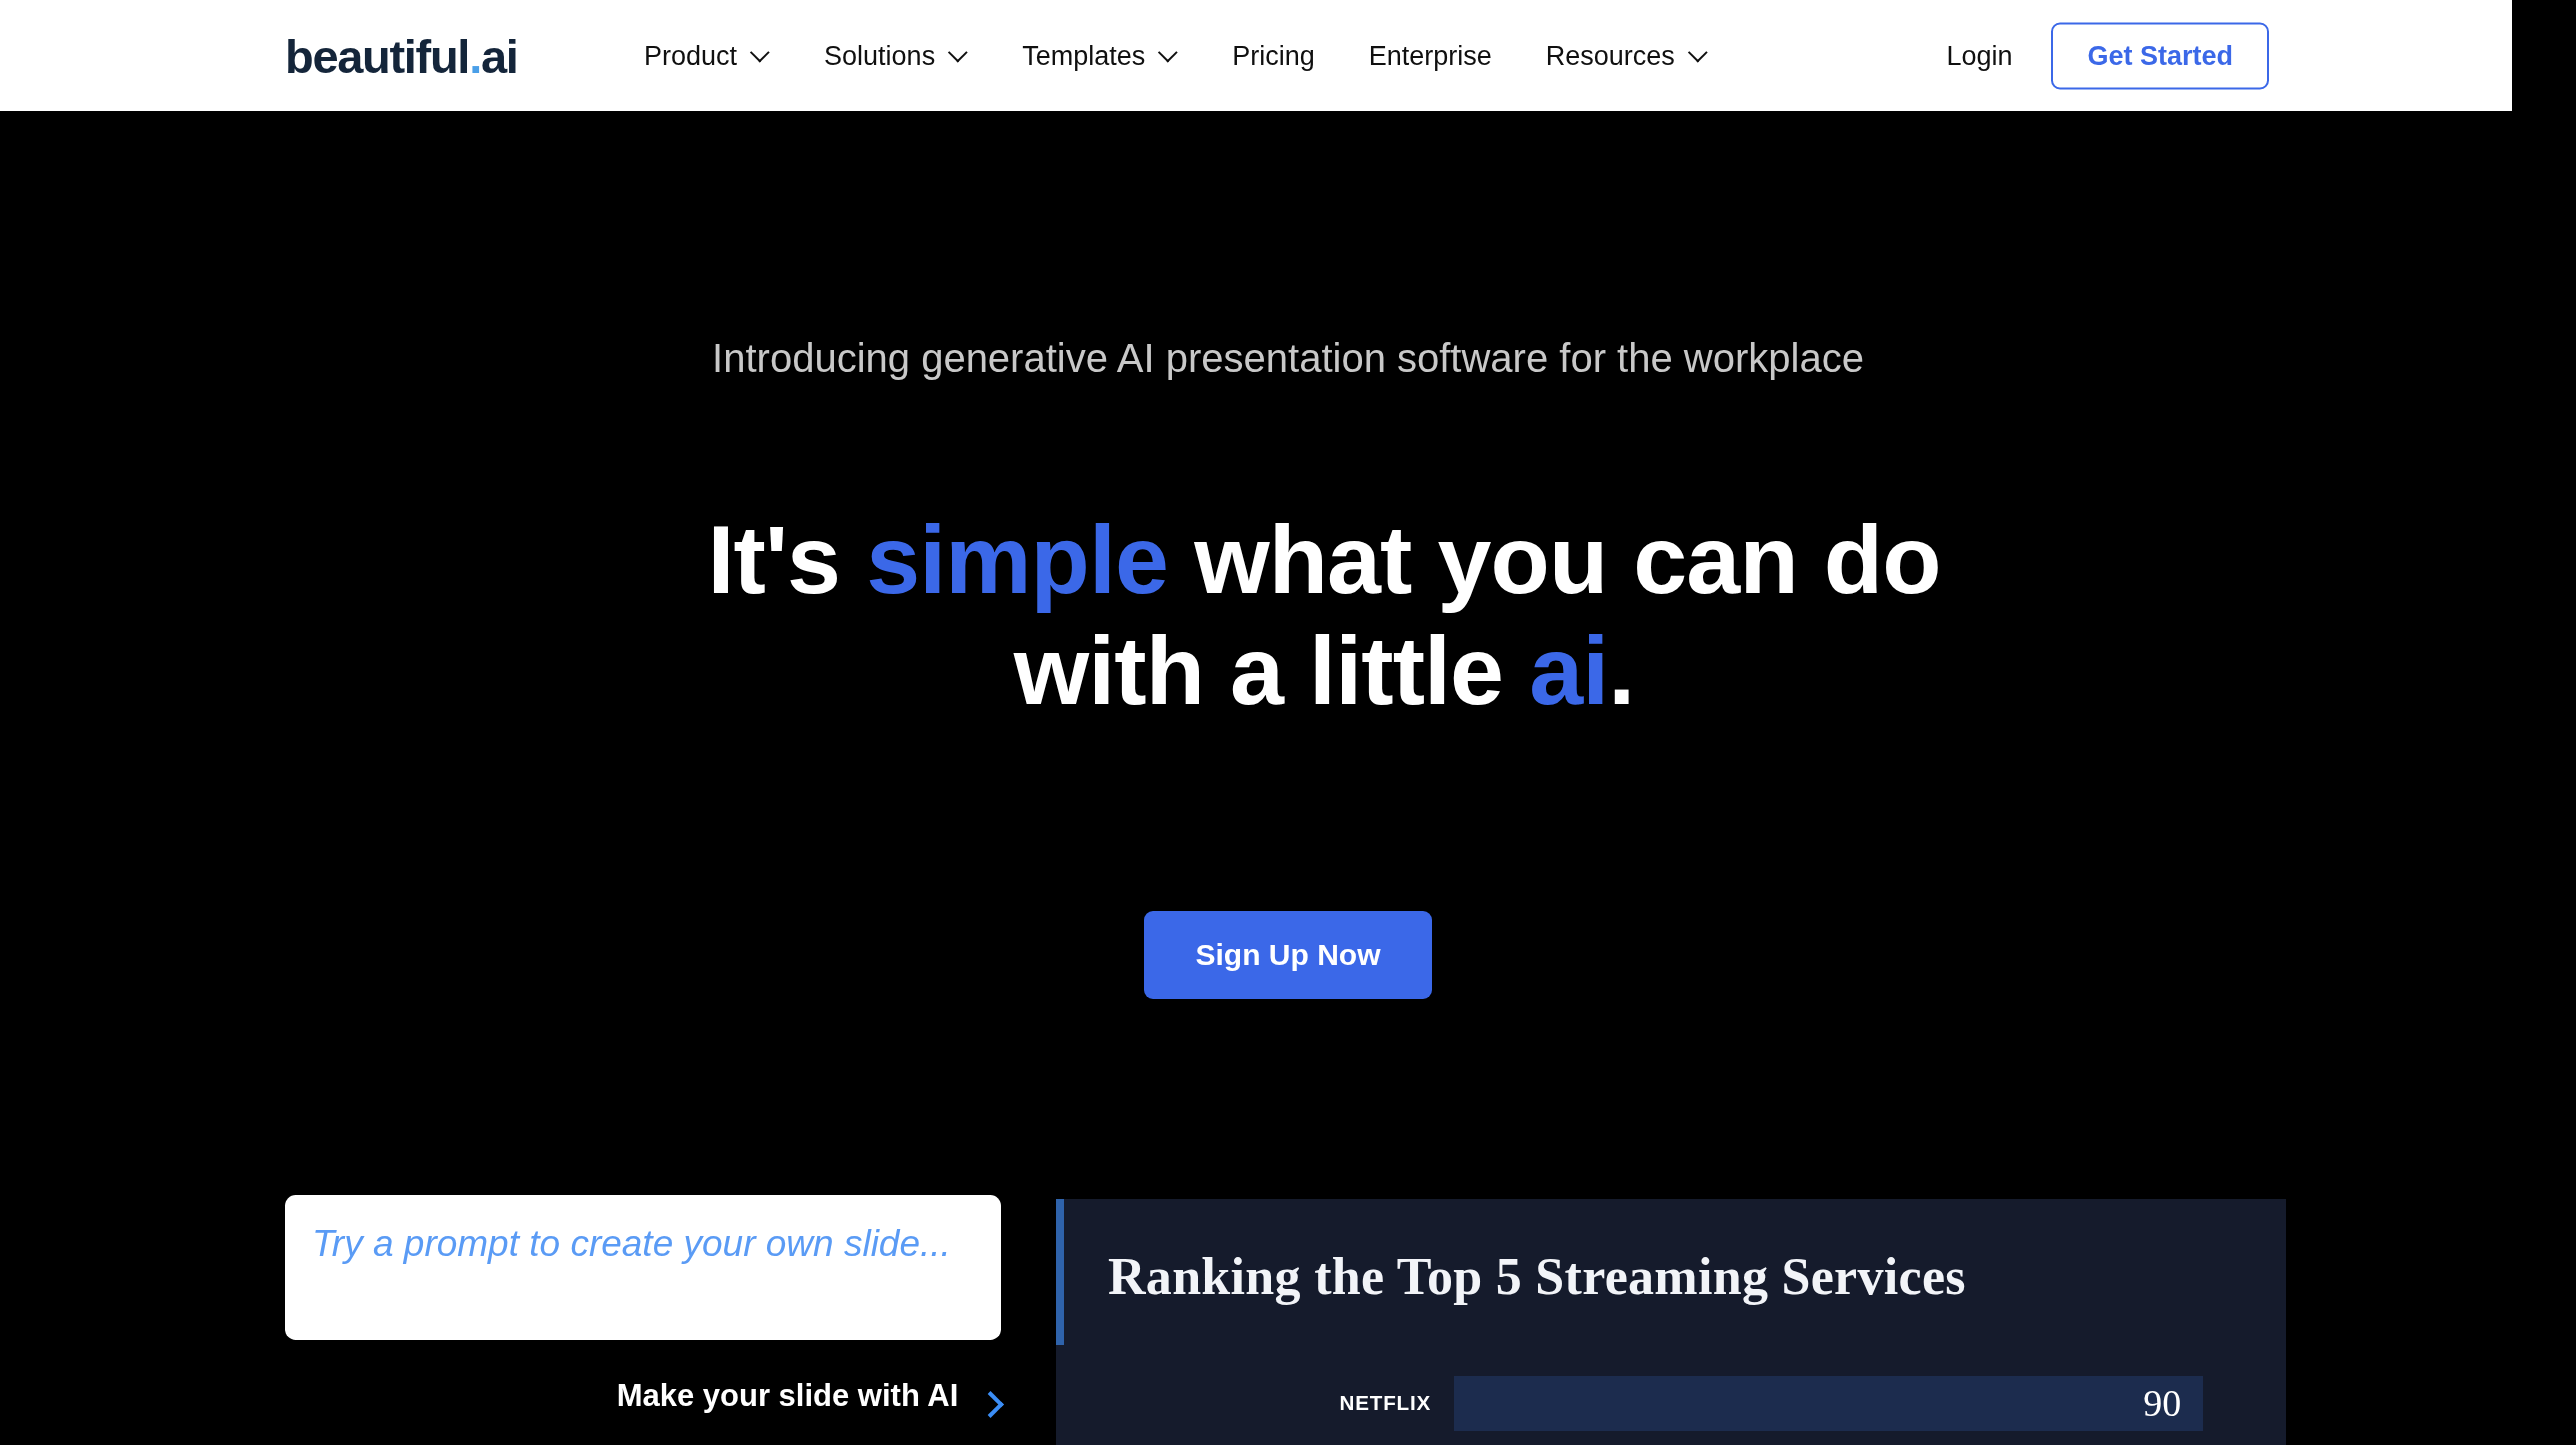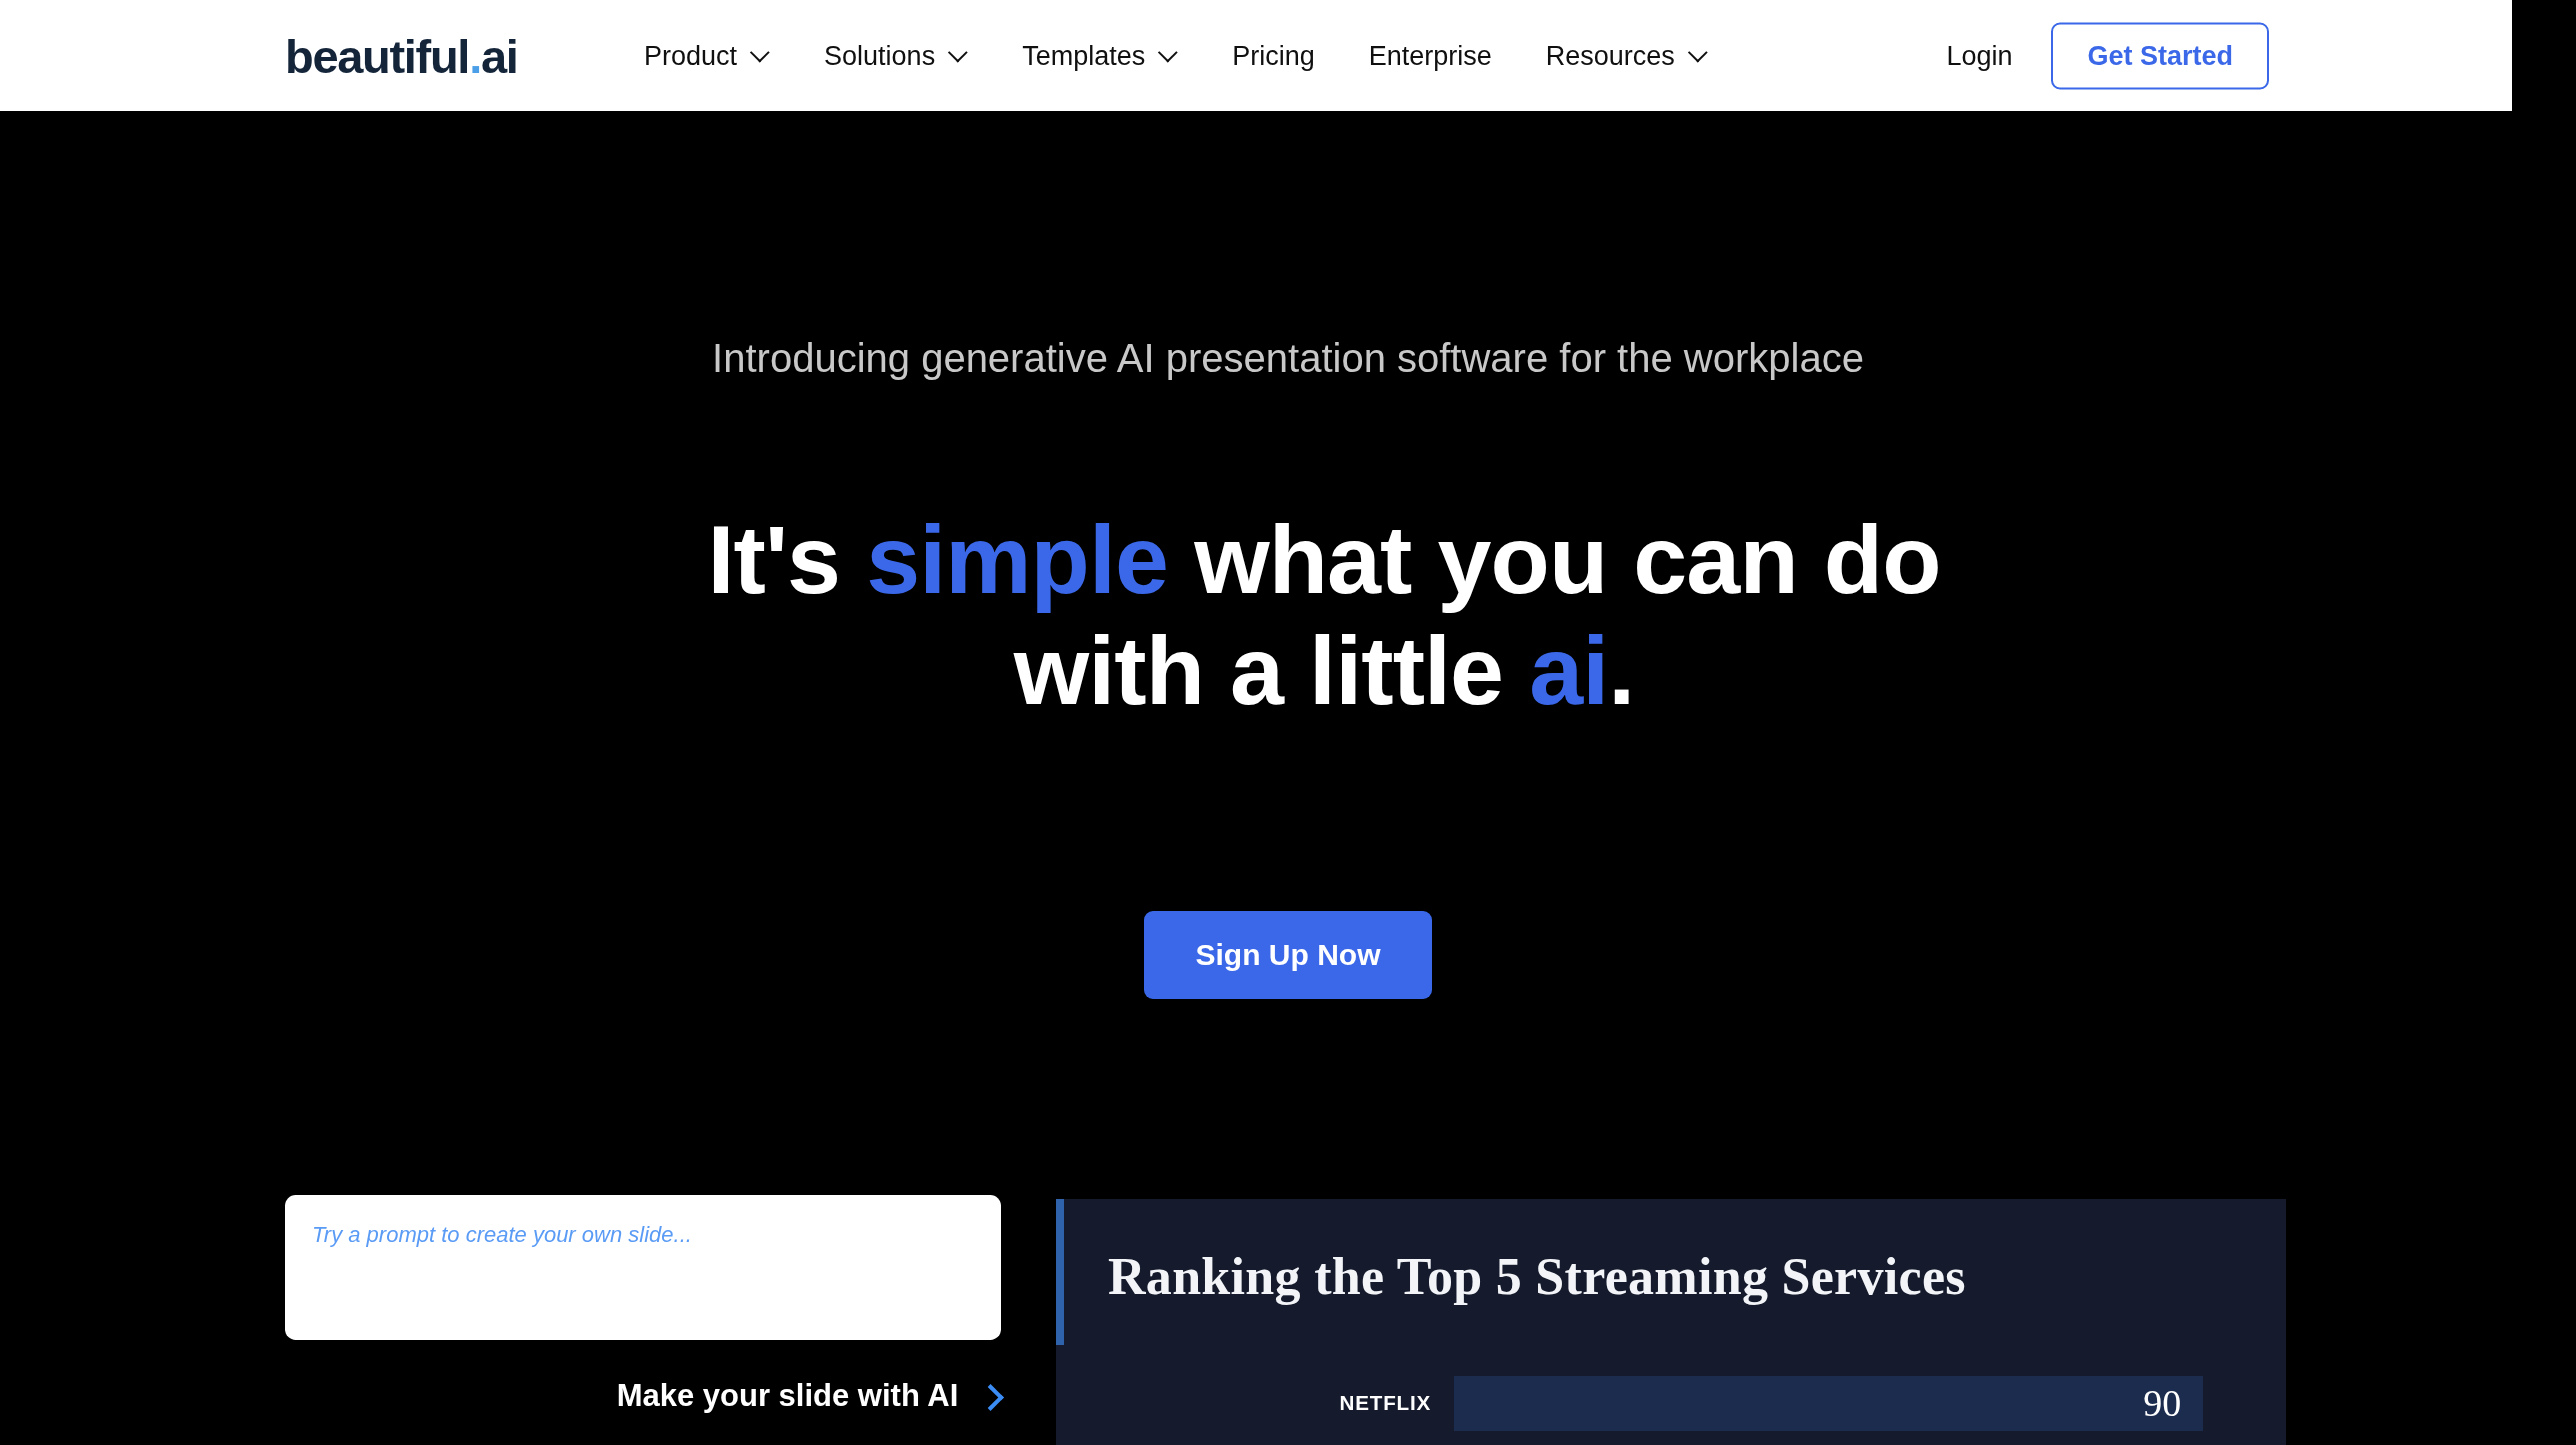--- a/index.html
+++ b/index.html
@@ -125,36 +125,36 @@
     position:absolute; left:285px; top:1084px;
     width:716px;
   }
   .prompt-box{
     width:716px; height:145px;
     background:#ffffff;
     border-radius:10.7px;
     display:block;
     border:none; outline:none;
     padding:27px 27px;
-    font-size:22px;
+    font-size:37px;
     font-style:italic;
     color:#5a9bf5;
     font-family:"Liberation Sans", sans-serif;
     vertical-align:top;
     line-height:1.2;
     resize:none;
   }
   .prompt-box::placeholder{
     color:#5a9bf5; font-style:italic; opacity:1;
   }
   .make-slide{
     margin-top:38px;
     width:716px;
     text-align:right;
-    display:flex; align-items:center; justify-content:flex-end;
+    display:flex; align-items:flex-end; justify-content:flex-end;
     cursor:pointer;
   }
   .make-slide .ms-label{
     font-size:31px; font-weight:700; color:#ffffff;
     white-space:nowrap;
   }
   .ms-chev{
     display:inline-block; position:relative;
     width:23px; height:23px; margin-left:19.7px;
   }

